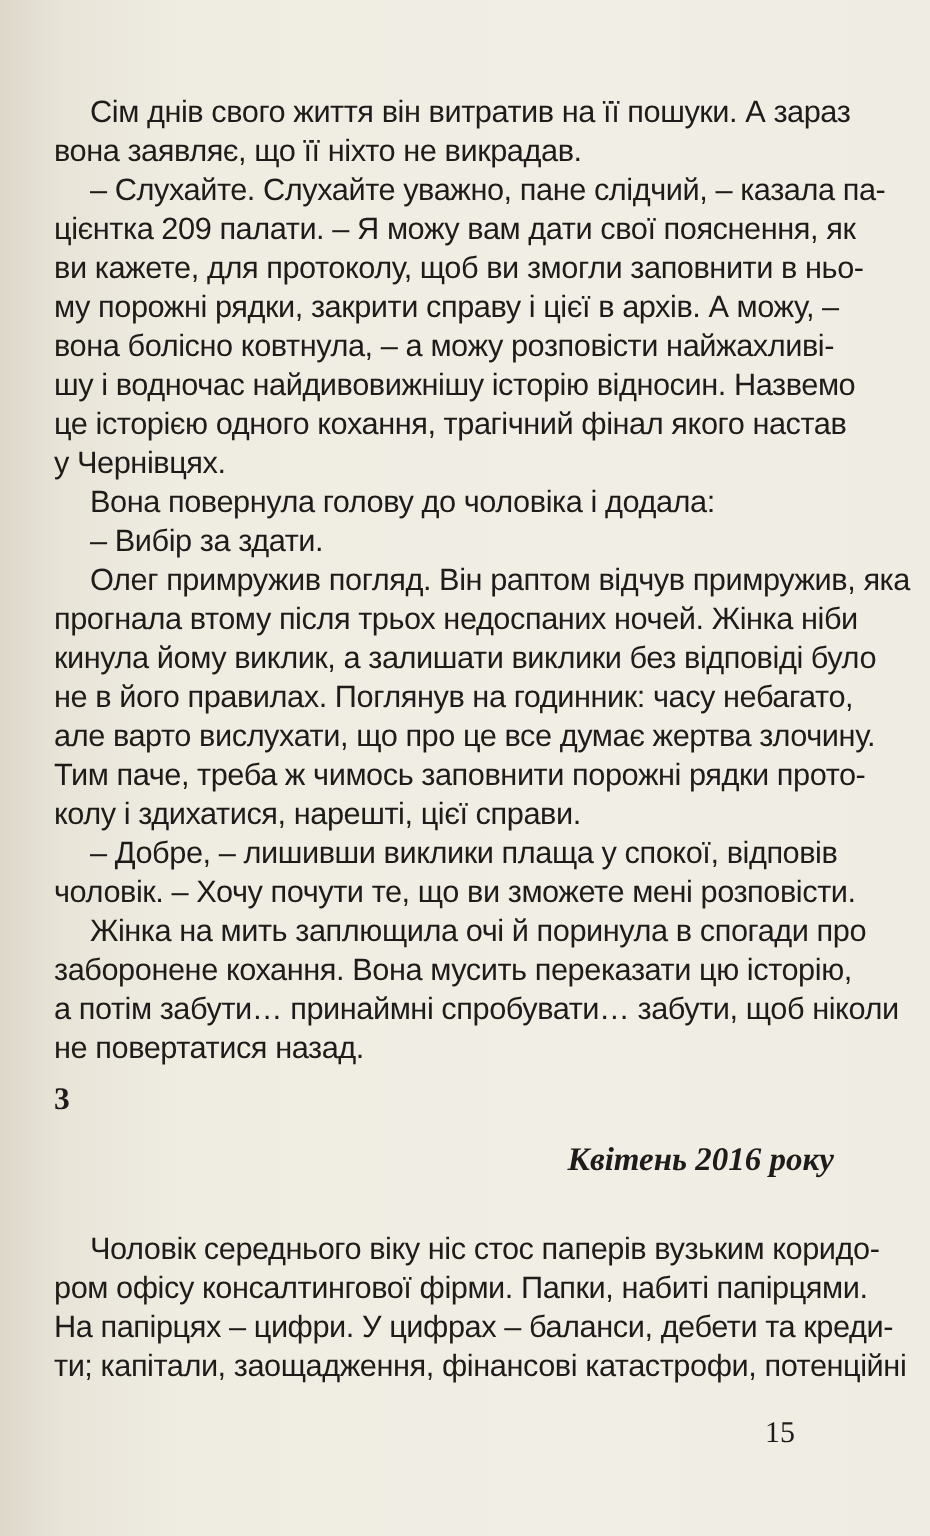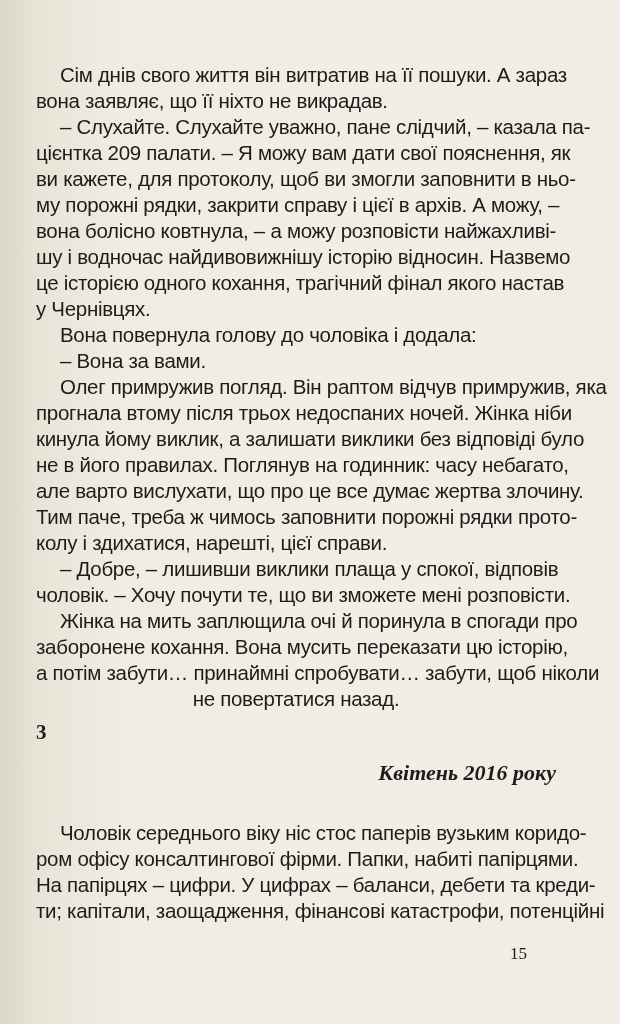--- a/index.html
+++ b/index.html
@@ -21,53 +21,53 @@
   .chapter-num {
     position: absolute; left: 36px; top: 720px;
     font-family: "Liberation Serif", serif; font-weight: bold; font-size: 21px;
   }
   .chapter-date {
     position: absolute; right: 64px; top: 760px;
     font-family: "Liberation Serif", serif; font-weight: bold; font-style: italic; font-size: 22px;
   }
   .page-number {
     position: absolute; left: 510px; top: 944px;
-    font-family: "Liberation Serif", serif; font-size: 17px;
+    font-family: "Liberation Serif", serif; font-size: 20px;
   }
 </style>
 </head>
 <body>
 
 <div class="page">
   <div id="lines">
       <div class="line indent just" style="top: 62px;">Сім днів свого життя він витратив на її пошуки. А зараз</div>
       <div class="line" style="top: 88px;">вона заявляє, що її ніхто не викрадав.</div>
       <div class="line indent just" style="top: 114px;">– Слухайте. Слухайте уважно, пане слідчий, – казала па-</div>
       <div class="line just" style="top: 140px;">цієнтка 209 палати. – Я можу вам дати свої пояснення, як</div>
       <div class="line just" style="top: 166px;">ви кажете, для протоколу, щоб ви змогли заповнити в ньо-</div>
       <div class="line just" style="top: 192px;">му порожні рядки, закрити справу і цієї в архів. А можу, –</div>
       <div class="line just" style="top: 218px;">вона болісно ковтнула, – а можу розповісти найжахливі-</div>
       <div class="line just" style="top: 244px;">шу і водночас найдивовижнішу історію відносин. Назвемо</div>
       <div class="line just" style="top: 270px;">це історією одного кохання, трагічний фінал якого настав</div>
       <div class="line" style="top: 296px;">у Чернівцях.</div>
       <div class="line indent" style="top: 322px;">Вона повернула голову до чоловіка і додала:</div>
-      <div class="line indent" style="top: 348px;">– Вона за вами.</div>
+      <div class="line indent" style="top: 348px;">– Вибір за здати.</div>
       <div class="line indent just" style="top: 374px;">Олег примружив погляд. Він раптом відчув примружив, яка</div>
       <div class="line just" style="top: 400px;">прогнала втому після трьох недоспаних ночей. Жінка ніби</div>
       <div class="line just" style="top: 426px;">кинула йому виклик, а залишати виклики без відповіді було</div>
       <div class="line just" style="top: 452px;">не в його правилах. Поглянув на годинник: часу небагато,</div>
       <div class="line just" style="top: 478px;">але варто вислухати, що про це все думає жертва злочину.</div>
       <div class="line just" style="top: 504px;">Тим паче, треба ж чимось заповнити порожні рядки прото-</div>
       <div class="line" style="top: 530px;">колу і здихатися, нарешті, цієї справи.</div>
       <div class="line indent just" style="top: 556px;">– Добре, – лишивши виклики плаща у спокої, відповів</div>
       <div class="line just" style="top: 582px;">чоловік. – Хочу почути те, що ви зможете мені розповісти.</div>
       <div class="line indent just" style="top: 608px;">Жінка на мить заплющила очі й поринула в спогади про</div>
       <div class="line just" style="top: 634px;">заборонене кохання. Вона мусить переказати цю історію,</div>
       <div class="line just" style="top: 660px;">а потім забути… принаймні спробувати… забути, щоб ніколи</div>
-      <div class="line" style="top: 686px; text-align: center;">не повертатися назад.</div>
+      <div class="line" style="top: 686px;">не повертатися назад.</div>
       <div class="line indent just" style="top: 820px;">Чоловік середнього віку ніс стос паперів вузьким коридо-</div>
       <div class="line just" style="top: 846px;">ром офісу консалтингової фірми. Папки, набиті папірцями.</div>
       <div class="line just" style="top: 872px;">На папірцях – цифри. У цифрах – баланси, дебети та креди-</div>
       <div class="line just" style="top: 898px;">ти; капітали, заощадження, фінансові катастрофи, потенційні</div>
     </div>
   <div class="chapter-num">3</div>
   <div class="chapter-date">Квітень 2016 року</div>
   <div class="page-number">15</div>
 </div>
 

